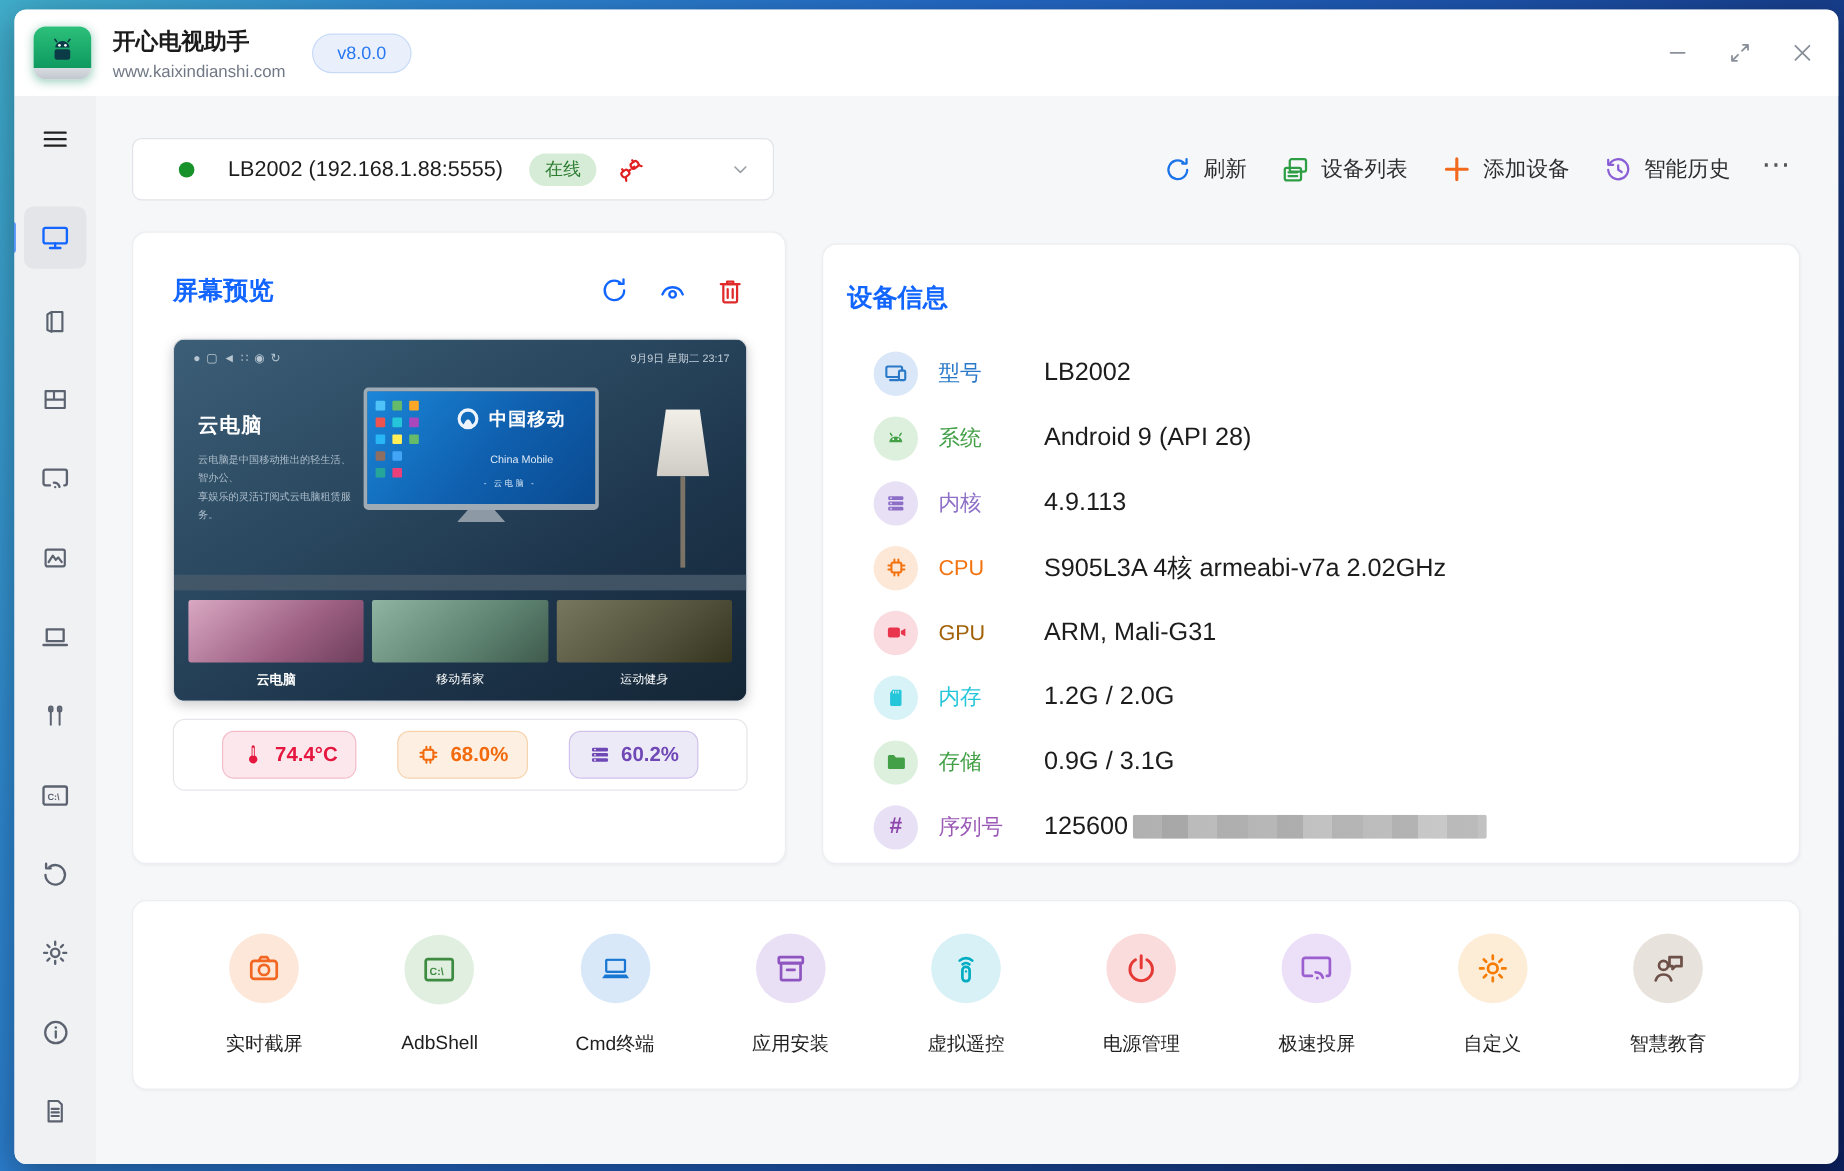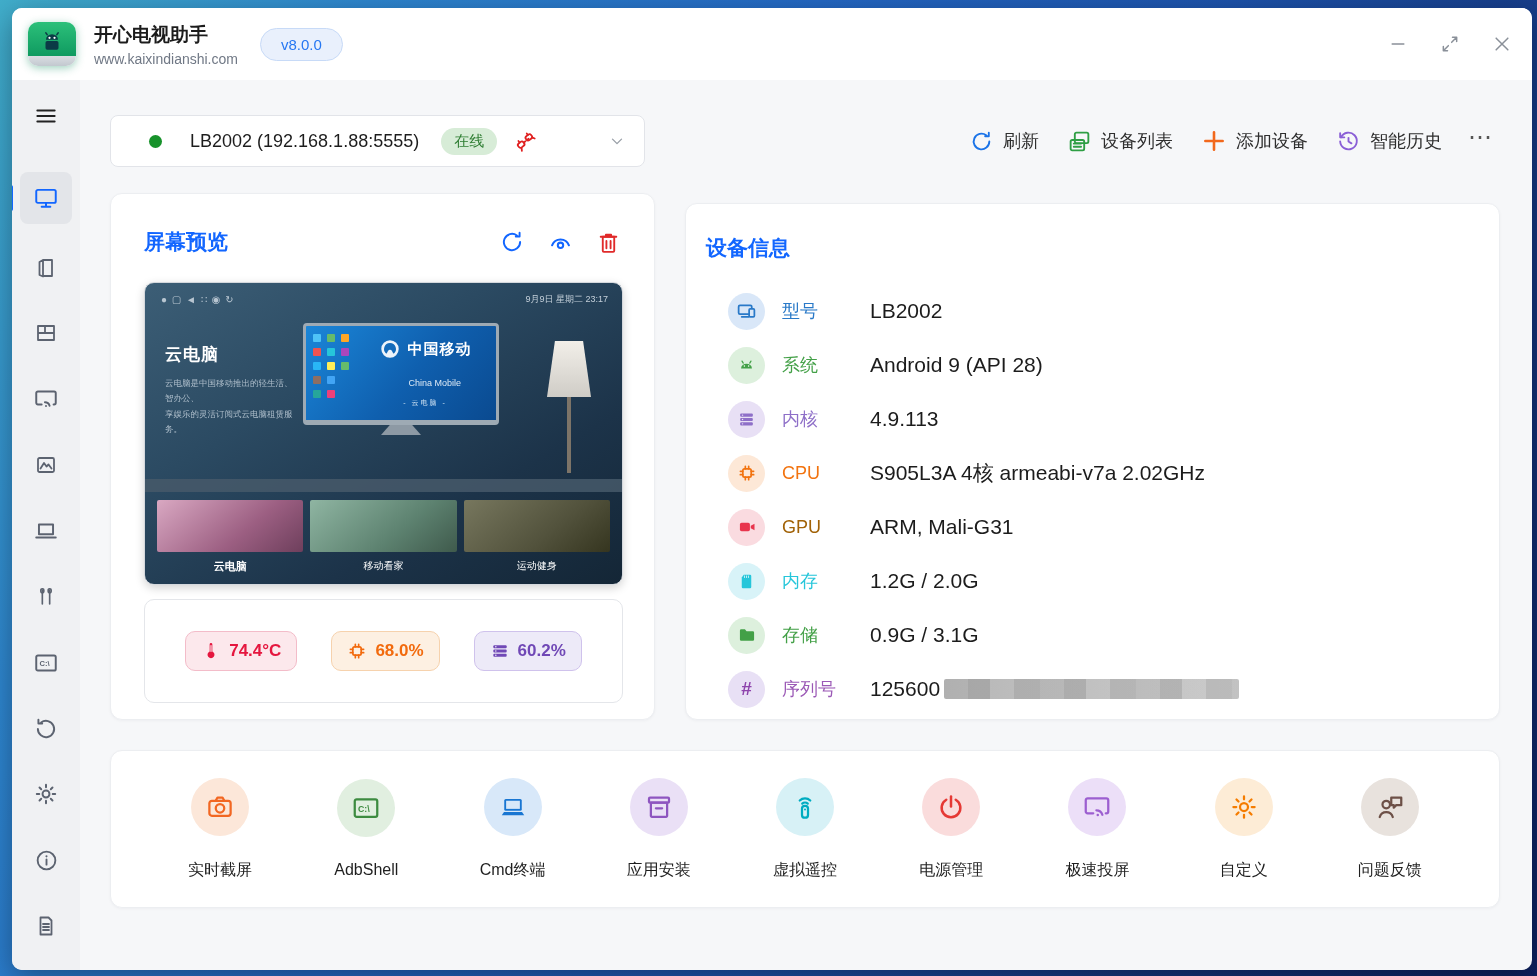--- a/index.html
+++ b/index.html
@@ -101,21 +101,21 @@
   .tv-thumb-img { height:52px; border-radius:2px; }
   .tv-thumb-label { text-align:center; color:#fff; font-size:10px; margin-top:7px; }
   .tv-thumb.first .tv-thumb-label { font-weight:bold; font-size:11px; }
   .t1 { background:linear-gradient(140deg,#d9a8c2,#9c5f82 60%,#6e3f5c); }
   .t2 { background:linear-gradient(140deg,#7c4355,#4a2836 70%,#301a24); }
   .t3 { background:linear-gradient(140deg,#8fb5a2,#5d8270 60%,#3f5a4c); }
   .t4 { background:linear-gradient(140deg,#c9beb5,#978c84 60%,#6e645d); }
   .t5 { background:linear-gradient(140deg,#77775e,#52523c 60%,#35351f); }
 
   
-  .stats-box { margin-top:14px; width:479px; height:104px; border:1px solid #e4e6ea; border-radius:10px;
+  .stats-box { margin-top:14px; width:479px; height:60px; border:1px solid #e4e6ea; border-radius:10px;
     display:flex; align-items:center; justify-content:center; gap:34px; background:#fff; }
   .stat-pill { display:flex; align-items:center; gap:8px; font-weight:bold; font-size:17px;
     padding:9px 15px; border-radius:10px; border:1px solid; }
   .stat-temp { color:#e5173f; background:#fce8ec; border-color:#f3bcc9; }
   .stat-cpu  { color:#f26a0d; background:#fdf0e2; border-color:#f6d2ad; }
   .stat-mem  { color:#7048b6; background:#edeaf8; border-color:#cfc2ec; }
 
   
   .info-card { flex:1; margin-left:30px; height:517px; padding:30px 20px 0 20px; }
   .info-rows { margin-top:22px; }
@@ -612,19 +612,19 @@
           <div class="action-label">自定义</div>
         </div>
         <div class="action">
           <div class="action-circle ac9">
               <svg width="30" height="30" viewBox="0 0 24 24" class="ic">
                 <circle cx="9" cy="10" r="3"></circle>
                 <path d="M3.8 20a5.4 5.4 0 0 1 10.4 0"></path>
                 <path d="M13 4.5h8v6h-4l-2 2v-2h-2z"></path>
               </svg>
             </div>
-          <div class="action-label">问题反馈</div>
+          <div class="action-label">智慧教育</div>
         </div>
       </div>
 
     </div>
   </div>
 </div>
 
 </body></html>

